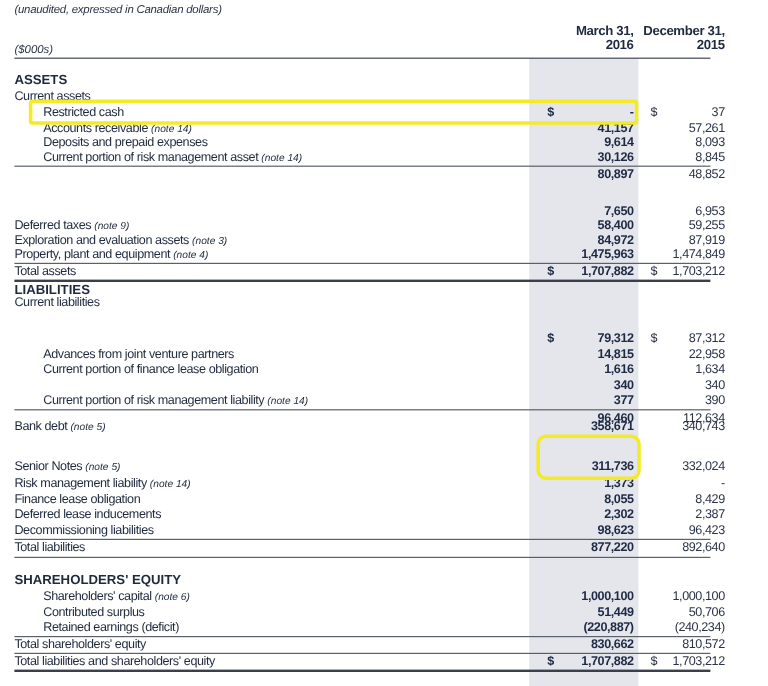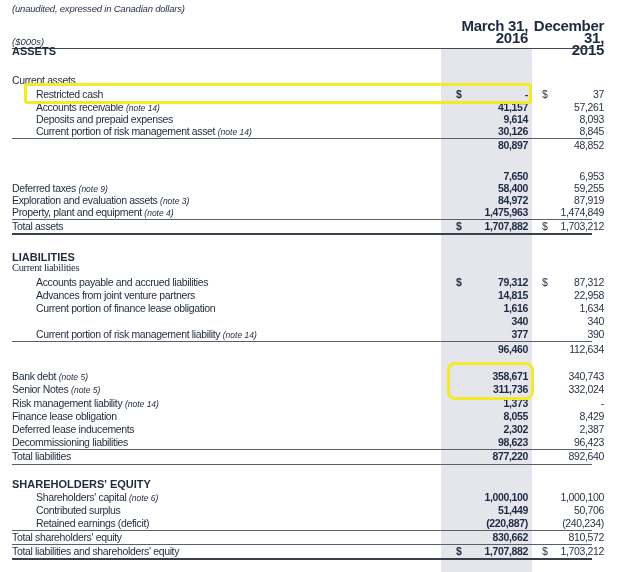--- a/index.html
+++ b/index.html
@@ -14,21 +14,21 @@
   }
   .subtitle {
     position: absolute; left: 12px; top: 3px; font-size: 9.5px; font-style: italic;
     color: #2a3347; letter-spacing: -0.2px;
   }
   .units {
     position: absolute; left: 12px; top: 36px; font-size: 9.5px; font-style: italic;
     color: #2a3347;
   }
   .colhead {
-    position: absolute; top: 20px; font-size: 15px; font-weight: bold; text-align: right;
+    position: absolute; top: 20px; font-size: 11px; font-weight: bold; text-align: right;
     line-height: 12px; color: #1e2a40; letter-spacing: -0.3px;
   }
   .colhead.c1 { left: 440px; width: 88px; }
   .colhead.c2 { left: 530px; width: 74px; }
   .hrule { position: absolute; left: 12px; width: 580px; height: 1px; background: #404652; }
   .row {
     position: absolute; left: 0; width: 640px; height: 12px; font-size: 10.5px; line-height: 12px;
     letter-spacing: -0.35px;
   }
   .row .label { position: absolute; white-space: nowrap; }
@@ -57,21 +57,21 @@
 <div class="colhead c1">
   <div>March 31,</div>
   <div>2016</div>
 </div>
 <div class="colhead c2">
   <div>December 31,</div>
   <div>2015</div>
 </div>
 <div class="hrule" style="top:48px;"></div>
 
-<div class="row" style="top:45px;text-align:right;">
+<div class="row" style="top:61px;text-align:right;">
   <span class="label lvl0 section">ASSETS</span>
 </div>
 <div class="row" style="top:74px;padding-left:23px;">
   <span class="label lvl0">Current assets</span>
 </div>
 
 <div class="row" style="top:88px;">
   <span class="label lvl1"><span>Restricted cash</span></span>
   <span class="d1">$</span>
   <span class="v1">-</span>
@@ -121,28 +121,27 @@
 <div class="underline" style="top:219px;"></div>
 <div class="row" style="top:220px;">
   <span class="label lvl0">Total assets</span>
   <span class="d1">$</span>
   <span class="v1">1,707,882</span>
   <span class="d2">$</span>
   <span class="v2">1,703,212</span>
 </div>
 <div class="underline thick" style="top:233px;"></div>
 
-<div class="row" style="top:251px;text-align:center;">
+<div class="row" style="top:236px;text-align:center;">
   <span class="label lvl0 section">LIABILITIES</span>
 </div>
-<div class="row" style="top:262px;font-family:Liberation Serif, serif;">
+<div class="row" style="top:246px;">
   <span class="label lvl0">Current liabilities</span>
 </div>
 <div class="row" style="top:276px;">
-  <span class="label lvl1"><span>Accounts payable and accrued liabilities</span></span>
   <span class="d1">$</span>
   <span class="v1">79,312</span>
   <span class="d2">$</span>
   <span class="v2">87,312</span>
 </div>
 <div class="row" style="top:289px;">
   <span class="label lvl1"><span>Advances from joint venture partners</span></span>
   <span class="v1">14,815</span>
   <span class="v2">22,958</span>
 </div>
@@ -159,21 +158,21 @@
   <span class="label lvl1"><span>Current portion of risk management liability</span> <span class="note">(note 14)</span></span>
   <span class="v1">377</span>
   <span class="v2">390</span>
 </div>
 <div class="underline" style="top:341px;"></div>
 <div class="row" style="top:343px;">
   <span class="v1">96,460</span>
   <span class="v2">112,634</span>
 </div>
 
-<div class="row" style="top:370px;text-decoration:underline;">
+<div class="row" style="top:349px;text-decoration:underline;">
   <span class="label lvl0"><span>Bank debt</span> <span class="note">(note 5)</span></span>
   <span class="v1">358,671</span>
   <span class="v2">340,743</span>
 </div>
 <div class="row" style="top:383px;">
   <span class="label lvl0"><span>Senior Notes</span> <span class="note">(note 5)</span></span>
   <span class="v1">311,736</span>
   <span class="v2">332,024</span>
 </div>
 <div class="row" style="top:397px;">

